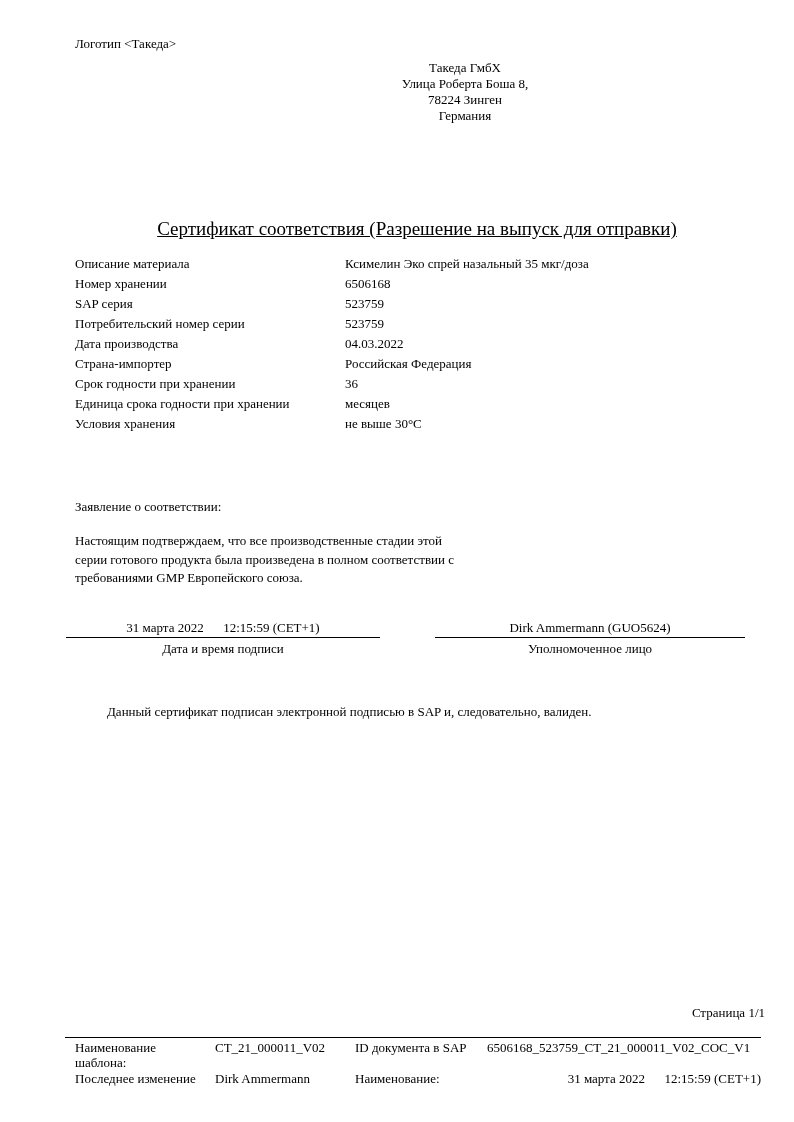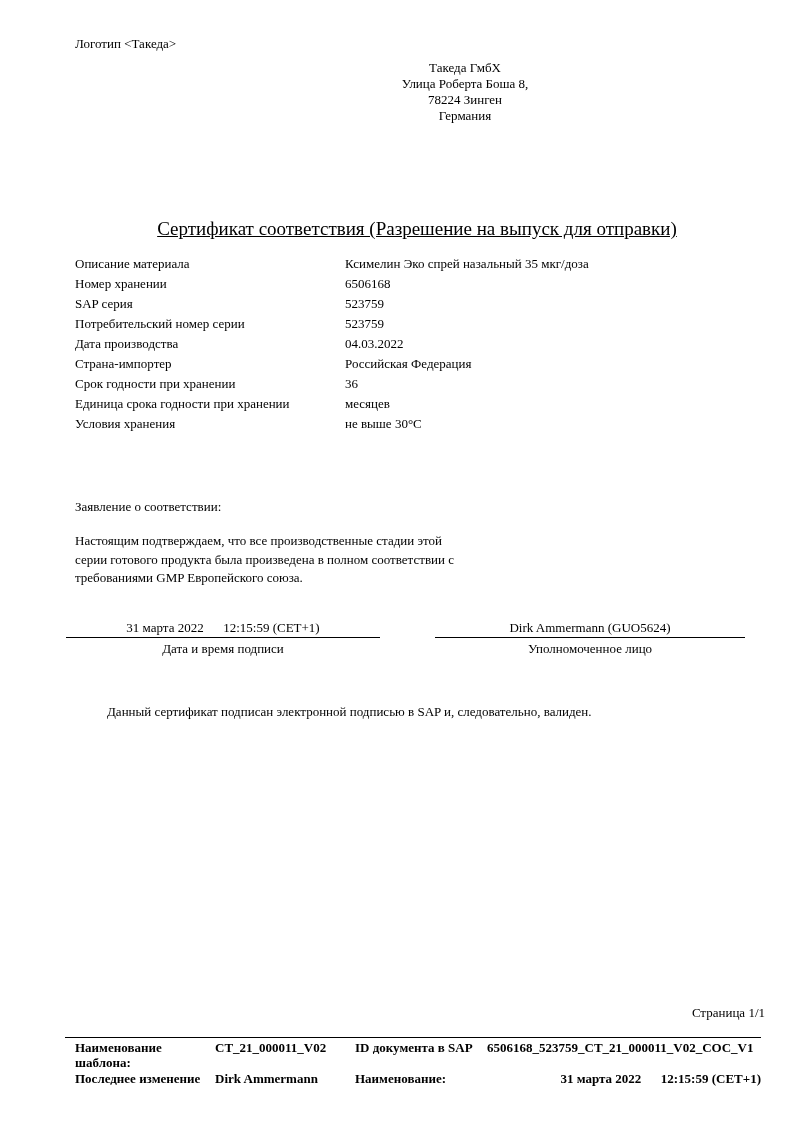--- a/index.html
+++ b/index.html
@@ -97,21 +97,20 @@
   .footer-table {
     position: absolute;
     left: 75px;
     top: 1041px;
     width: 686px;
     display: grid;
     grid-template-columns: 140px 140px 132px 1fr;
     font-size: 13px;
     line-height: 14.5px;
     column-gap: 0;
-    font-weight: bold;
   }
   .footer-cell { padding-right: 6px; }
   .footer-cell .narrow { display: inline-block; max-width: 96px; }
   .footer-cell.right { text-align: right; padding-right: 0; white-space: pre; }
   .footer-row2 { margin-top: 2px; }
 </style>
 </head>
 <body>
 
 <div class="page">

